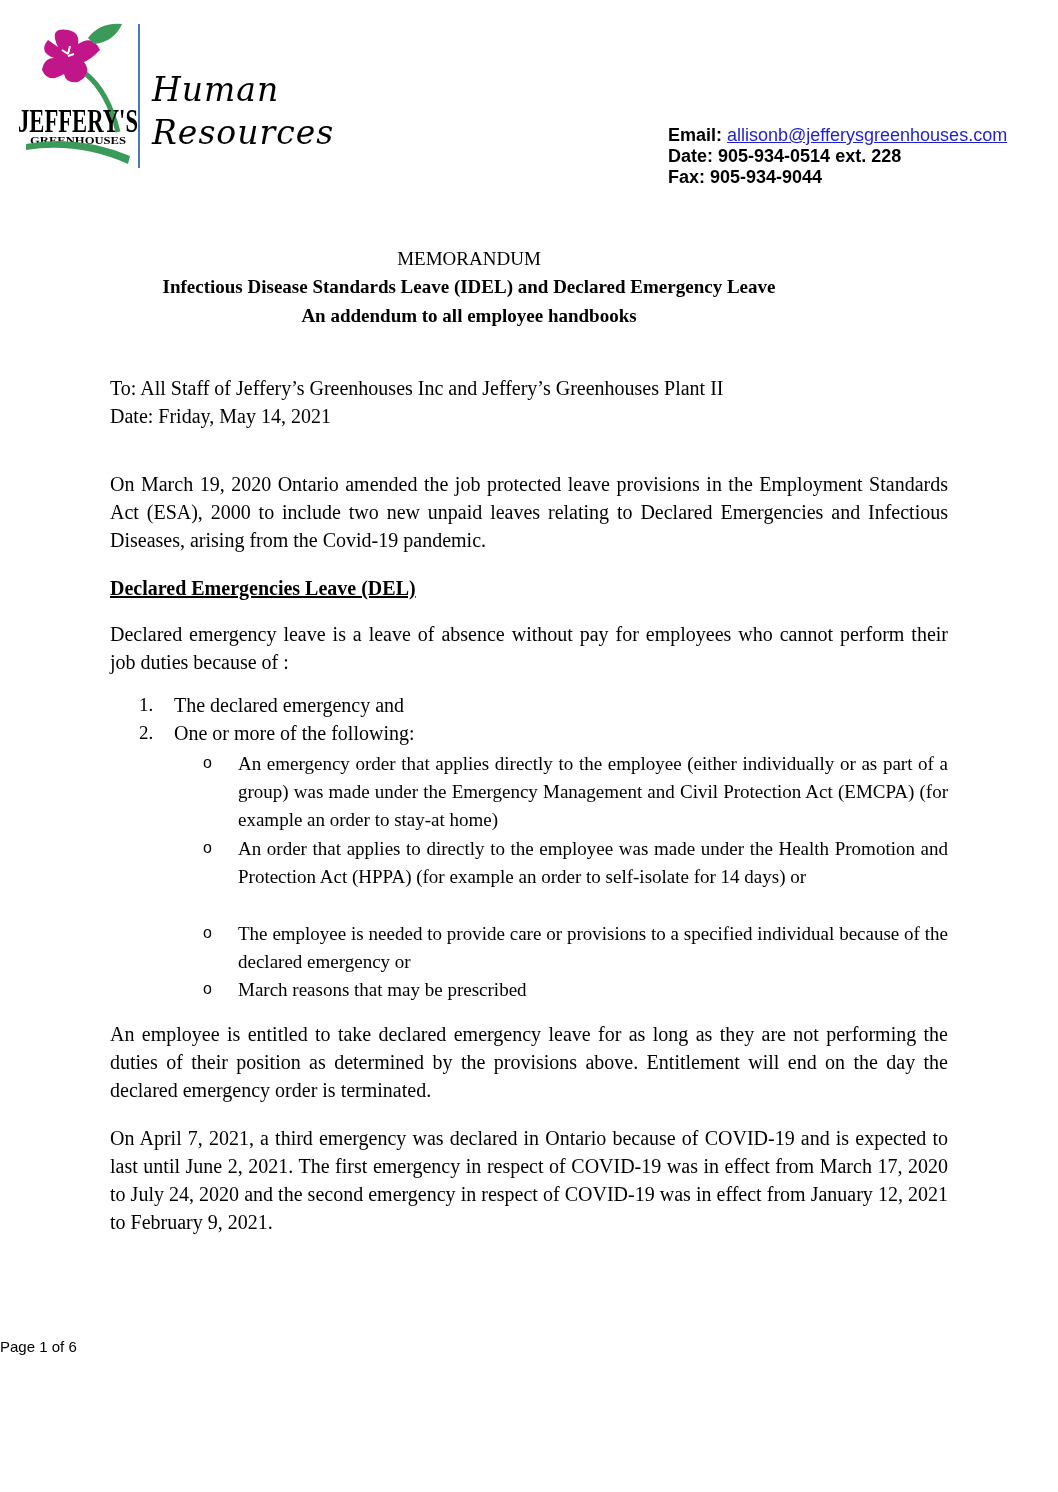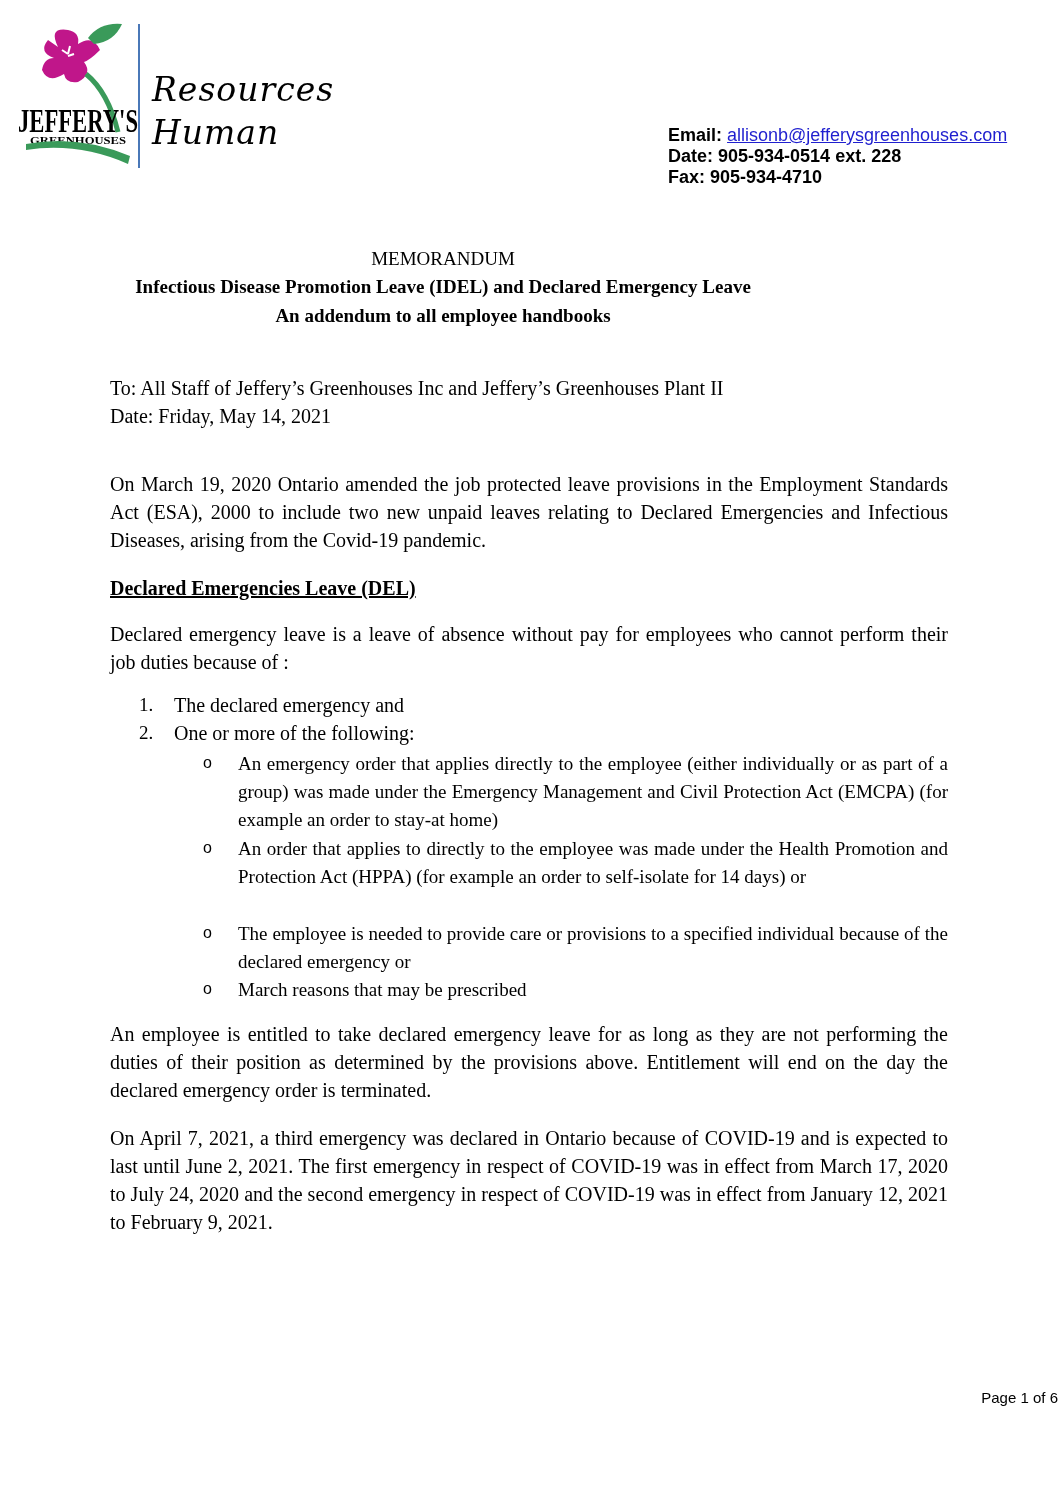--- a/index.html
+++ b/index.html
@@ -2,58 +2,58 @@
 <html><head>
 <meta charset="utf-8">
 <style>
   html, body { margin: 0; padding: 0; background: #ffffff; }
   body { width: 1058px; height: 1492px; position: relative; overflow: hidden; font-family: "Liberation Serif", serif; color: #000; }
   .logo { position: absolute; left: 18px; top: 22px; width: 122px; height: 150px; }
   .vline { position: absolute; left: 138px; top: 24px; width: 2px; height: 144px; background: #4a78b8; }
   .hr-title { position: absolute; left: 152px; top: 68px; font-family: "DejaVu Serif", serif; font-style: italic; font-size: 33px; line-height: 43px; letter-spacing: 1px; }
   .contact { position: absolute; left: 668px; top: 125px; font-family: "Liberation Sans", sans-serif; font-size: 18px; font-weight: bold; line-height: 21px; }
   .contact a { color: #1f1fcf; text-decoration: underline; font-weight: normal; }
-  .center { position: absolute; left: 0; width: 886px; text-align: center; font-size: 19px; }
+  .center { position: absolute; left: 0; width: 886px; text-align: center; font-size: 19px; padding-left: 26px; }
   .text { position: absolute; left: 110px; width: 838px; font-size: 20px; line-height: 28px; text-align: justify; }
   .bold { font-weight: bold; }
   .heading-u { text-decoration: underline; font-weight: bold; }
   .num { position: absolute; left: 139px; font-size: 19px; }
   .numtext { position: absolute; left: 174px; font-size: 20px; }
   .bullet { position: absolute; left: 203px; font-size: 16px; font-family: "Liberation Sans", sans-serif; }
   .btext { position: absolute; left: 238px; width: 710px; font-size: 19px; line-height: 28px; text-align: justify; }
-  .footer { position: absolute; left: 0; width: 1058px; top: 1389px; text-align: right; font-family: "Liberation Sans", sans-serif; font-size: 15px; }
+  .footer { position: absolute; left: 0; width: 1058px; top: 1338px; text-align: left; font-family: "Liberation Sans", sans-serif; font-size: 15px; }
 </style>
 </head>
 <body>
 
 <div class="logo">
   <svg width="122" height="150" viewBox="0 0 122 150">
     <path d="M40 25 Q30 5 50 8 Q62 10 60 22 Q75 12 82 28 Q72 38 66 40 Q75 52 60 60 Q48 62 46 52 Q30 62 24 48 Q26 36 36 36 Q20 30 30 18 Z" fill="#c0168a"></path>
     <path d="M44 28 l6 4 M52 24 l-2 8 M56 32 l-6 2" stroke="#fff" stroke-width="2"></path>
     <path d="M70 16 Q82 0 104 2 Q96 20 76 22 Z" fill="#3a9a5a"></path>
     <path d="M68 52 Q90 70 100 110" stroke="#3a9a5a" stroke-width="5" fill="none"></path>
     <text x="0" y="110" font-family="Liberation Serif, serif" font-size="34" font-weight="bold" textLength="120" lengthAdjust="spacingAndGlyphs" fill="#000">JEFFERY'S</text>
     <text x="12" y="122" font-family="Liberation Serif, serif" font-size="10" font-weight="bold" textLength="96" lengthAdjust="spacingAndGlyphs" fill="#000">GREENHOUSES</text>
     <path d="M8 128 Q60 120 110 142 L112 134 Q60 112 8 122 Z" fill="#3a9a5a"></path>
   </svg>
 </div>
 <div class="vline"></div>
 <div class="hr-title">
+  <div>Human</div>
   <div>Resources</div>
-  <div>Human</div>
 </div>
 
 <div class="contact">
   <div><span>Email:</span> <a>allisonb@jefferysgreenhouses.com</a></div>
   <div><span>Date:</span> <span>905-934-0514 ext. 228</span></div>
-  <div><span>Fax:</span> <span>905-934-4710</span></div>
+  <div><span>Fax:</span> <span>905-934-9044</span></div>
 </div>
 
 <div class="center" style="top:248px;">MEMORANDUM</div>
-<div class="center bold" style="top:276px;">Infectious Disease Promotion Leave (IDEL) and Declared Emergency Leave</div>
+<div class="center bold" style="top:276px;">Infectious Disease Standards Leave (IDEL) and Declared Emergency Leave</div>
 <div class="center bold" style="top:305px;">An addendum to all employee handbooks</div>
 
 <div class="text" style="top:374px;">To: All Staff of Jeffery’s Greenhouses Inc and Jeffery’s Greenhouses Plant II</div>
 <div class="text" style="top:402px;">Date: Friday, May 14, 2021</div>
 
 <div class="text" style="top:470px;">On March 19, 2020 Ontario amended the job protected leave provisions in the Employment Standards Act (ESA), 2000 to include two new unpaid leaves relating to Declared Emergencies and Infectious Diseases, arising from the Covid-19 pandemic.</div>
 
 <div class="text heading-u" style="top:574px;">Declared Emergencies Leave (DEL)</div>
 
 <div class="text" style="top:620px;">Declared emergency leave is a leave of absence without pay for employees who cannot perform their job duties because of :</div>

